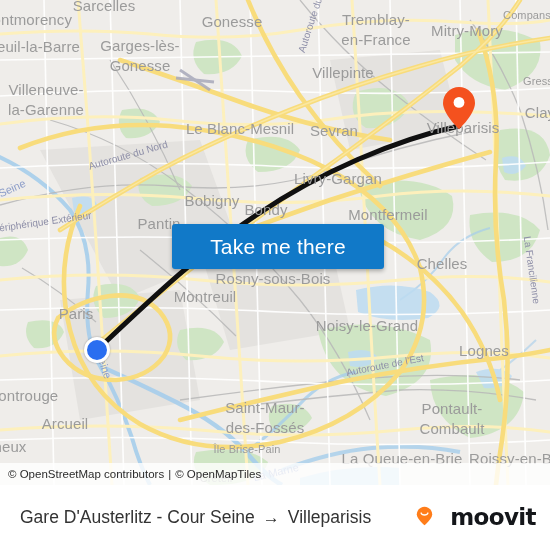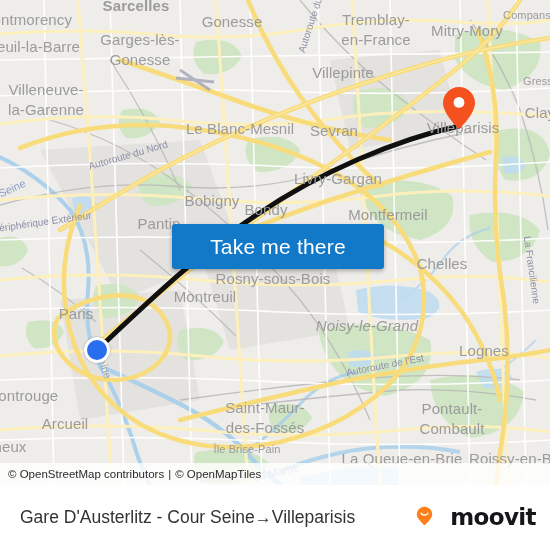--- a/index.html
+++ b/index.html
@@ -146,21 +146,21 @@
     display: flex;
     align-items: center;
   }
   #footer-title {
     margin-left: 20px;
     font-size: 17.5px;
     color: #333333;
     white-space: nowrap;
     display: flex;
     align-items: center;
-    gap: 0;
+    gap: 8px;
   }
   #arrow-icon {
     display: inline-block;
     font-size: 17px;
     color: #333333;
     line-height: 1;
   }
   #moovit-logo {
     position: absolute;
     right: 14px;
@@ -314,25 +314,25 @@
 
       <g stroke="#a8a9bb" stroke-width="3" fill="none" opacity="0.85">
         <path d="M180 70 L210 90"></path>
         <path d="M176 78 L214 82"></path>
       </g>
 
       <path d="M97 350 C 150 300, 200 252, 258 214 C 320 172, 395 140, 459 126" stroke="#101010" stroke-width="5" fill="none" stroke-linecap="round"></path>
     </svg>
 
     <div id="places-layer">
-        <div class="place big" style="left: 136px; top: 6px; font-weight: bold;">Sarcelles</div>
+        <div class="place big" style="left: 104px; top: 6px;">Sarcelles</div>
         <div class="place big" style="left: 232px; top: 22px;">Gonesse</div>
         <div class="place big" style="left: 26px; top: 20px;">Montmorency</div>
         <div class="place big" style="left: 33px; top: 47px;">Deuil-la-Barre</div>
-        <div class="place big two" style="left: 140px; top: 50px; text-align: center;">Garges-lès-
+        <div class="place big two" style="left: 140px; top: 56px; text-align: center;">Garges-lès-
 Gonesse</div>
         <div class="place big two" style="left: 376px; top: 30px;">Tremblay-
 en-France</div>
         <div class="place big" style="left: 467px; top: 31px;">Mitry-Mory</div>
         <div class="place small" style="left: 527px; top: 15px;">Compans</div>
         <div class="place big two" style="left: 46px; top: 100px;">Villeneuve-
 la-Garenne</div>
         <div class="place big" style="left: 343px; top: 73px;">Villepinte</div>
         <div class="place big" style="left: 240px; top: 129px;">Le Blanc-Mesnil</div>
         <div class="place big" style="left: 334px; top: 131px;">Sevran</div>
@@ -341,21 +341,21 @@
         <div class="place big" style="left: 540px; top: 113px;">Clay</div>
         <div class="place big" style="left: 338px; top: 179px;">Livry-Gargan</div>
         <div class="place big" style="left: 212px; top: 201px;">Bobigny</div>
         <div class="place big" style="left: 266px; top: 210px;">Bondy</div>
         <div class="place big" style="left: 388px; top: 215px;">Montfermeil</div>
         <div class="place big" style="left: 159px; top: 224px;">Pantin</div>
         <div class="place big" style="left: 442px; top: 264px;">Chelles</div>
         <div class="place big" style="left: 273px; top: 279px;">Rosny-sous-Bois</div>
         <div class="place big" style="left: 205px; top: 297px; text-align: center;">Montreuil</div>
         <div class="place big" style="left: 76px; top: 314px;">Paris</div>
-        <div class="place big" style="left: 367px; top: 326px; font-style: italic;">Noisy-le-Grand</div>
+        <div class="place big" style="left: 367px; top: 326px;">Noisy-le-Grand</div>
         <div class="place big" style="left: 484px; top: 351px;">Lognes</div>
         <div class="place big" style="left: 22px; top: 396px;">Montrouge</div>
         <div class="place big two" style="left: 265px; top: 418px;">Saint-Maur-
 des-Fossés</div>
         <div class="place big" style="left: 50px; top: 424px; margin-left: 15px;">Arcueil</div>
         <div class="place big two" style="left: 452px; top: 419px;">Pontault-
 Combault</div>
         <div class="place big" style="left: 10px; top: 447px;">neux</div>
         <div class="place small" style="left: 247px; top: 449px;">Île Brise-Pain</div>
         <div class="place big" style="left: 402px; top: 459px;">La Queue-en-Brie</div>

